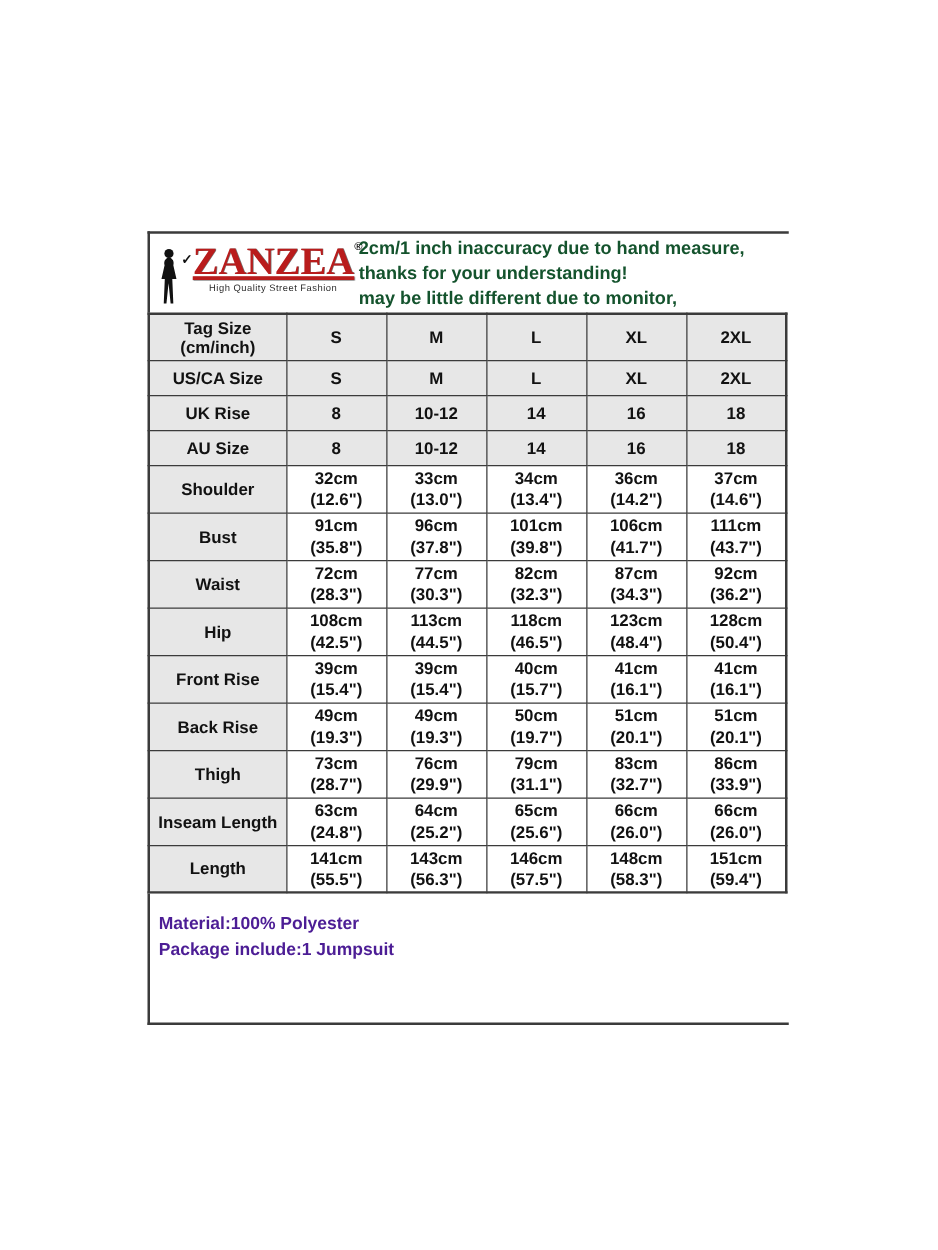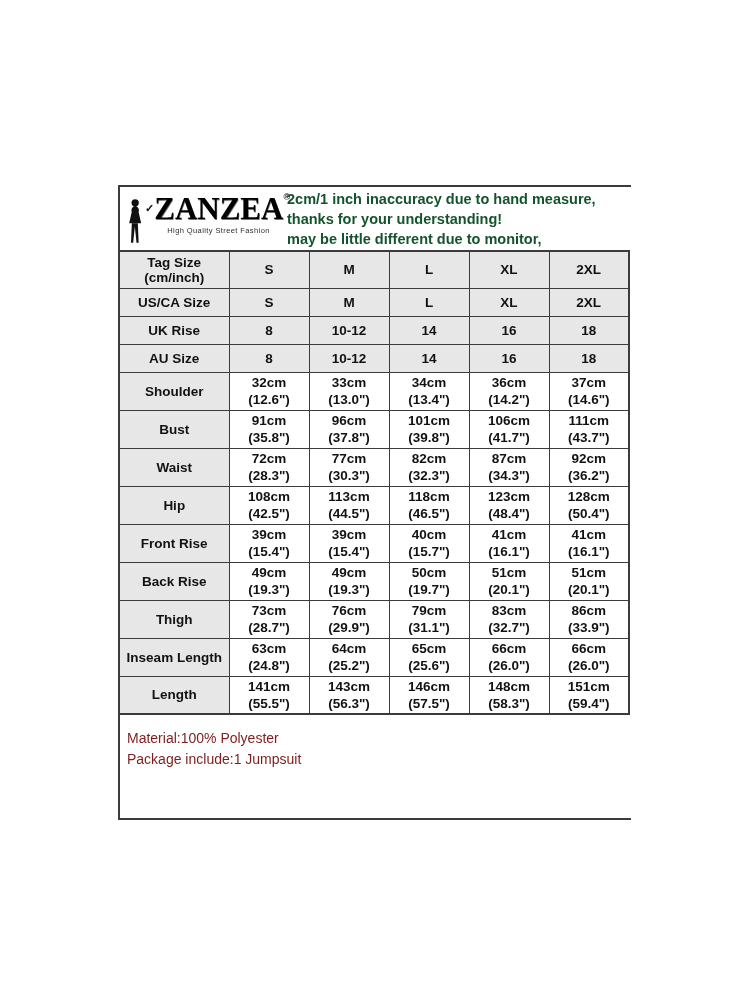--- a/index.html
+++ b/index.html
@@ -15,21 +15,21 @@
     border-top:2px solid #3b3b3b; border-left:2px solid #3b3b3b;
     display:flex; align-items:center;
   }
   .logo-block { width:166px; display:flex; align-items:flex-start; padding:4px 0 0 6px; box-sizing:border-box; }
   .figure-icon { flex:0 0 auto; margin-top:2px; }
   .logo-text { display:flex; flex-direction:column; align-items:center; margin-left:1px; }
   .wordmark-row { display:flex; align-items:flex-start; line-height:1; }
   .logo-check { font-size:11px; font-weight:bold; margin:10px 0 0 -2px; }
   .wordmark {
     font-family:"Liberation Serif", serif; font-weight:bold; font-size:31px;
-    letter-spacing:0px; color:#000000; line-height:1; text-shadow:0.5px 0.5px 0.5px #777;
+    letter-spacing:0px; color:#b91c1c; line-height:1; text-shadow:0.5px 0.5px 0.5px #777;text-decoration:underline;
   }
   .reg { font-size:9px; font-weight:bold; margin-top:0px; }
   .tagline { font-size:7.5px; color:#2d2d2d; letter-spacing:0.4px; margin-top:2px; white-space:nowrap; }
   .disclaimer { font-weight:bold; font-size:14.5px; line-height:20px; color:#14532d; padding-left:1px; }
 
   
   table.size-table {
     border-collapse:collapse; table-layout:fixed; width:429px;
     border:2px solid #3b3b3b;
   }
@@ -46,21 +46,21 @@
   tr.gray-row td { background:#e7e7e7; font-size:13.5px; }
   tr.row-meas td { background:#ffffff; font-size:13.5px; line-height:17px; }
   .two-line span { display:block; }
 
   
   .footer-section {
     box-sizing:border-box; height:105px; background:#fff;
     border-left:2px solid #3b3b3b; border-bottom:2px solid #3b3b3b;
     padding:13px 0 0 7px;
   }
-  .footer-section div { font-weight:normal; font-size:14px; line-height:21px; color:#7f1d1d; }
+  .footer-section div { font-weight:bold; font-size:14px; line-height:21px; color:#4c1d95; }
 </style>
 </head>
 <body>
 
 <div class="canvas">
   <div class="panel">
 
     <div class="header-section">
       <div class="logo-block">
         <svg class="figure-icon" width="20" height="54" viewBox="0 0 24 56" xmlns="http://www.w3.org/2000/svg">

